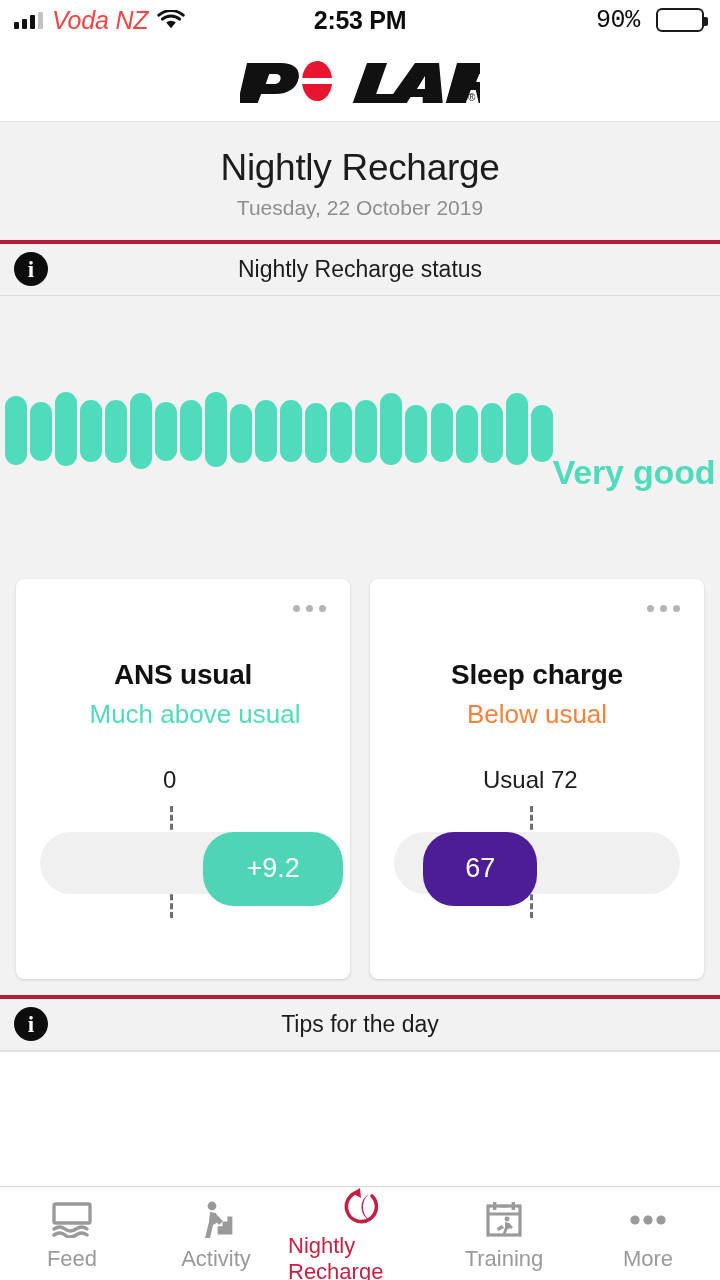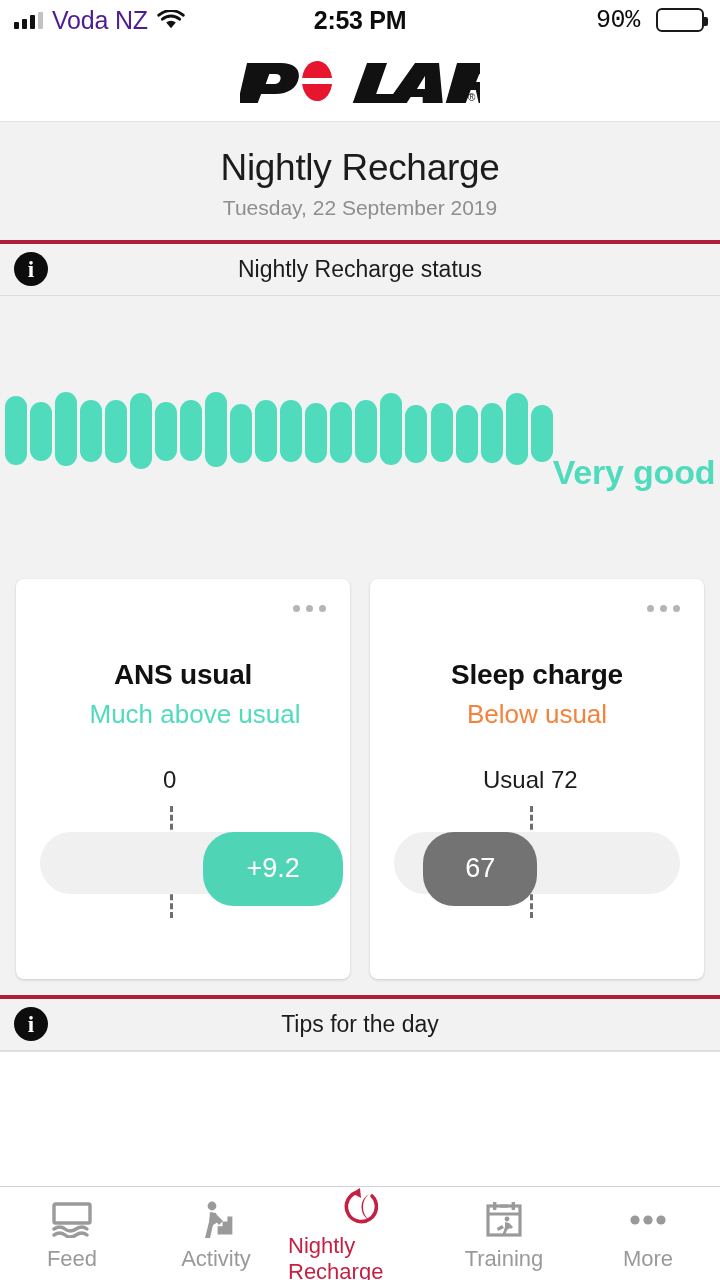--- a/index.html
+++ b/index.html
@@ -19,21 +19,21 @@
     background:#ffffff;
     position:relative;
   }
   .sb-left{ display:flex; align-items:center; gap:9px; }
   .signal{ display:flex; align-items:flex-end; gap:3px; height:17px; }
   .signal i{ display:block; width:5px; background:#111; border-radius:1px; }
   .signal i:nth-child(1){ height:7px; }
   .signal i:nth-child(2){ height:10px; }
   .signal i:nth-child(3){ height:14px; }
   .signal i:nth-child(4){ height:17px; background:#c2c2c4; }
-  .carrier{ font-size:25px; color:#4c1d95; letter-spacing:-0.2px; }
+  .carrier{ font-size:25px; color:#ef4444; letter-spacing:-0.2px;font-style:italic; }
   .wifi{ width:28px; height:20px; position:relative; }
   .sb-center{
     position:absolute; left:0; right:0; text-align:center;
     font-size:25px; font-weight:bold; color:#0d0d0d; letter-spacing:-0.3px;
     pointer-events:none;
   }
   .sb-right{ display:flex; align-items:center; gap:16px; z-index:2;font-family:Liberation Mono, monospace; }
   .batt-pct{ font-size:25px; color:#0d0d0d; letter-spacing:-0.3px; }
   .batt{
     width:48px; height:24px; border:2px solid #1a1a1a; border-radius:6px;
@@ -218,21 +218,21 @@
       <rect x="62" y="21" width="30" height="6" fill="#ffffff"></rect>
       <text x="228" y="44" font-size="10" fill="#111">®</text>
     </svg>
   </div>
 </div>
 
 <div class="page">
 
   <div class="titleblock">
     <div class="page-title">Nightly Recharge</div>
-    <div class="page-subtitle">Tuesday, 22 September 2019</div>
+    <div class="page-subtitle">Tuesday, 22 October 2019</div>
   </div>
 
   <div class="section-head">
     <div class="info-icon">i</div>
     <div class="section-title">Nightly Recharge status</div>
   </div>
 
   <div class="chart-wrap">
     <div class="bars" id="bars">
         <div class="bar" style="left: 0px; top: 4px; height: 69px; background: rgb(79, 219, 188);"></div>
@@ -284,21 +284,21 @@
           <i></i>
           <i></i>
           <i></i>
         </div>
       <div class="card-title">Sleep charge</div>
       <div class="card-status orange">Below usual</div>
       <div class="gauge">
         <div class="gauge-label" id="slp-lbl" style="left: 48%;">Usual 72</div>
         <div class="gauge-dash" id="slp-dash" style="left: 48%;"></div>
         <div class="track"></div>
-        <div class="fill orange" id="slp-fill" style="left: 16%; width: 34%; background: #737373;">67</div>
+        <div class="fill orange" id="slp-fill" style="left: 16%; width: 34%; background: #4c1d95;">67</div>
       </div>
     </div>
 
   </div>
 
   <div class="section-head tips-head">
     <div class="info-icon">i</div>
     <div class="section-title">Tips for the day</div>
   </div>
 

